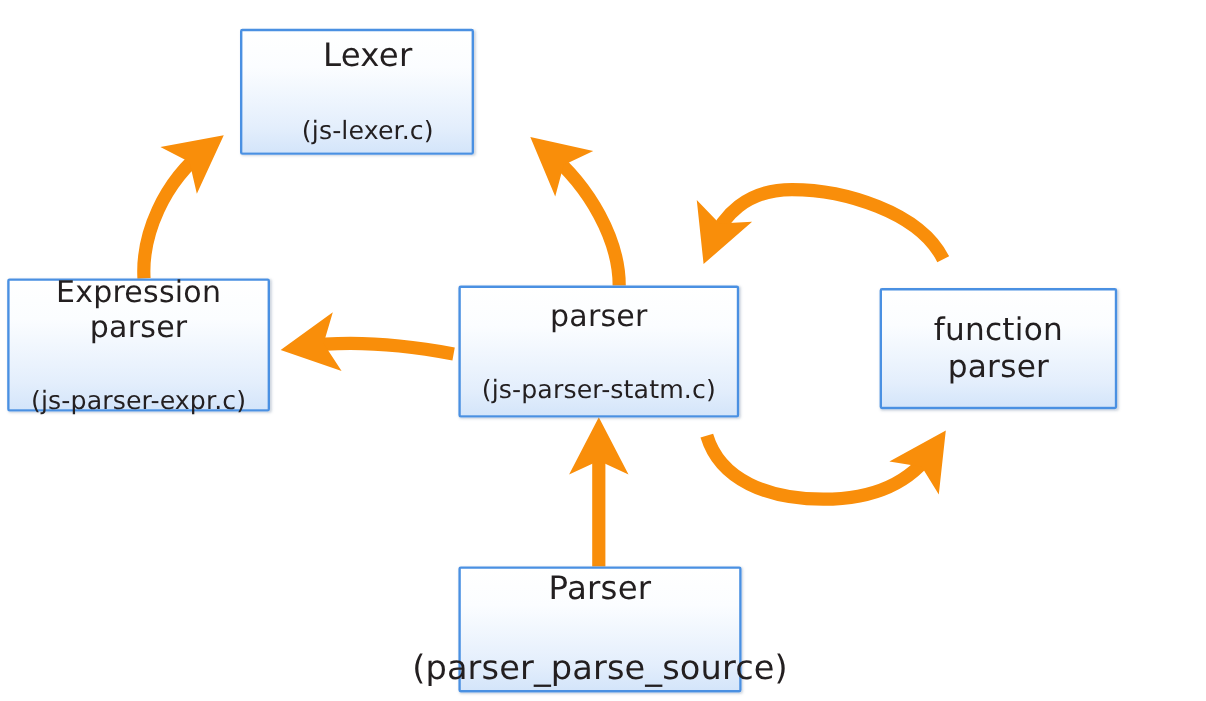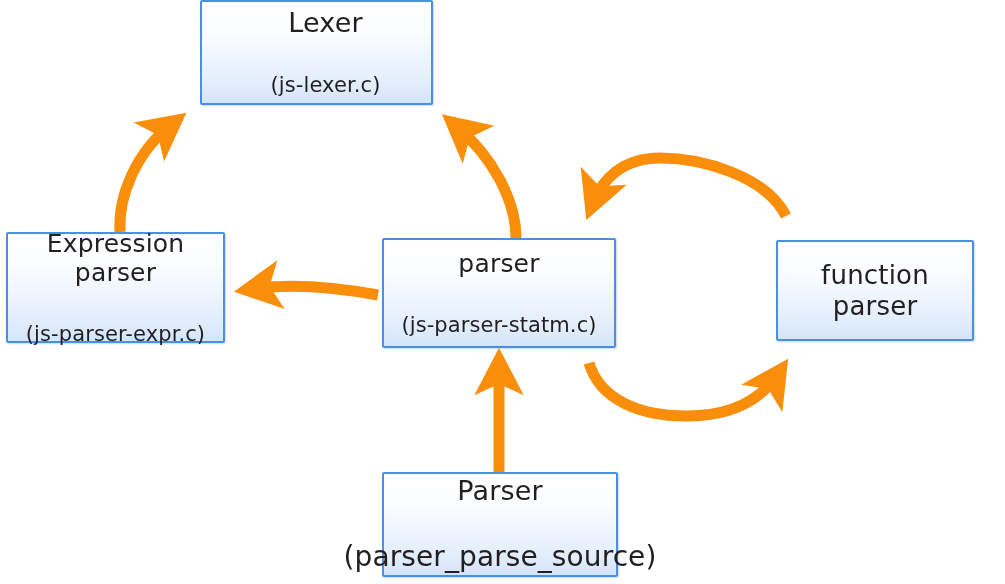--- a/index.html
+++ b/index.html
@@ -42,24 +42,24 @@
   }
   .node .title {
     font-size: 25px;
     letter-spacing: 0.2px;
   }
   .node .sub {
     font-size: 21px;
     letter-spacing: 0.1px;
     margin-top: 35px;
   }
-  #node-lexer      { left: 200px; top: 0;   width: 233px; height: 105px; padding-left: 18px; }
+  #node-lexer      { left: 200px; top: 24px;   width: 195px; height: 105px; padding-left: 18px; }
   #node-expr       { left: 6px;   top: 232px; width: 219px; height: 111px; }
   #node-statement  { left: 382px; top: 238px; width: 234px; height: 110px; }
-  #node-function   { left: 776px; top: 240px; width: 198px; height: 101px; }
+  #node-function   { left: 733px; top: 240px; width: 198px; height: 101px; }
   #node-parser     { left: 382px; top: 472px; width: 236px; height: 105px; }
   #node-lexer .title { font-size: 27px; }
   #node-parser .title { font-size: 27px; }
   #node-function .title { font-size: 26px; }
   #node-function .sub { font-size: 20px; }
   #node-parser .sub { font-size: 28px; }
 </style>
 </head>
 <body>
 

